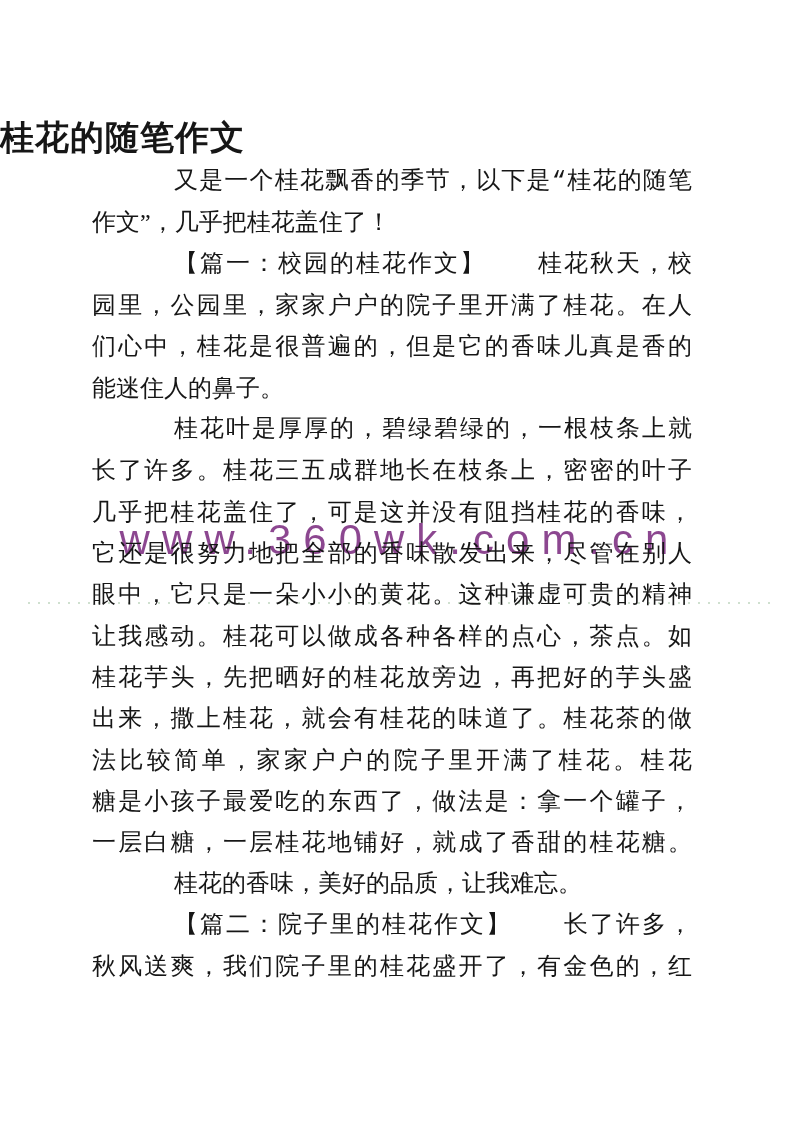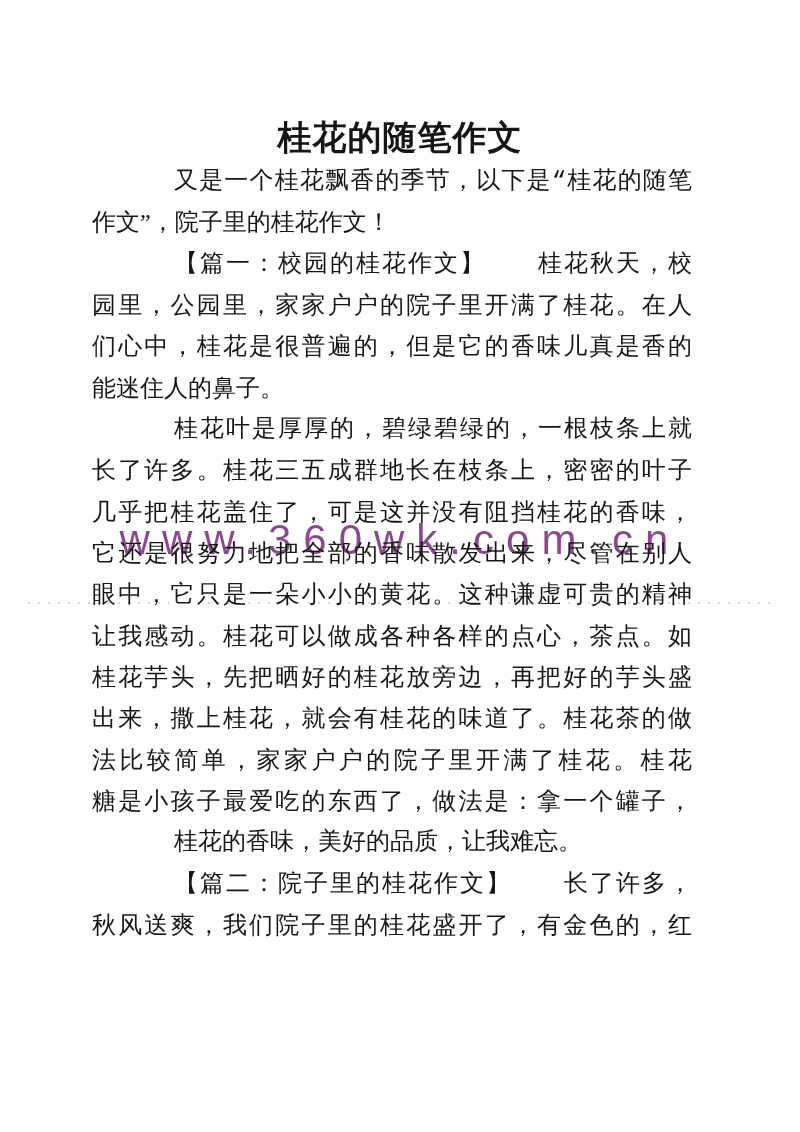--- a/index.html
+++ b/index.html
@@ -1,21 +1,21 @@
 <!DOCTYPE html>
 <html><head>
 <meta charset="utf-8">
 <style>
   html,body{margin:0;padding:0;}
   .page{
     position:relative;width:800px;height:1132px;background:#ffffff;overflow:hidden;
     font-family:"Liberation Serif","DejaVu Serif",serif;color:#161616;
   }
   .title{
-    position:absolute;top:92px;left:0;width:100%;text-align:center;
+    position:absolute;top:92px;left:0;width:100%;
     font-size:34px;font-weight:700;letter-spacing:1px;z-index:2;
   }
   .watermark{
     position:absolute;top:516px;left:50%;transform:translateX(-50%);
     font-family:"Liberation Sans","DejaVu Sans",sans-serif;
     font-size:42px;letter-spacing:12px;color:#701a75;opacity:.8;
     white-space:nowrap;z-index:0;
   }
   .dotted-divider{
     position:absolute;top:602px;left:28px;width:744px;height:2px;z-index:0;
@@ -34,39 +34,40 @@
 </head>
 <body>
 
 <div class="page">
   <h1 class="title">桂花的随笔作文</h1>
   <div class="watermark">www.360wk.com.cn</div>
   <div class="dotted-divider"></div>
   <div class="body-text">
       <div>
         <div class="line indent jl">又是一个桂花飘香的季节，以下是“桂花的随笔</div>
-        <div class="line">作文”，院子里的桂花作文！</div>
+        <div class="line">作文”，几乎把桂花盖住了！</div>
       </div>
       <div>
         <div class="line indent jl">【篇一：校园的桂花作文】　　桂花秋天，校</div>
         <div class="line jl">园里，公园里，家家户户的院子里开满了桂花。在人</div>
         <div class="line jl">们心中，桂花是很普遍的，但是它的香味儿真是香的</div>
         <div class="line">能迷住人的鼻子。</div>
       </div>
       <div>
         <div class="line indent jl">桂花叶是厚厚的，碧绿碧绿的，一根枝条上就</div>
         <div class="line jl">长了许多。桂花三五成群地长在枝条上，密密的叶子</div>
         <div class="line jl">几乎把桂花盖住了，可是这并没有阻挡桂花的香味，</div>
         <div class="line jl">它还是很努力地把全部的香味散发出来，尽管在别人</div>
         <div class="line jl">眼中，它只是一朵小小的黄花。这种谦虚可贵的精神</div>
         <div class="line jl">让我感动。桂花可以做成各种各样的点心，茶点。如</div>
         <div class="line jl">桂花芋头，先把晒好的桂花放旁边，再把好的芋头盛</div>
         <div class="line jl">出来，撒上桂花，就会有桂花的味道了。桂花茶的做</div>
         <div class="line jl">法比较简单，家家户户的院子里开满了桂花。桂花</div>
         <div class="line jl">糖是小孩子最爱吃的东西了，做法是：拿一个罐子，</div>
+        <div class="line jl">一层白糖，一层桂花地铺好，就成了香甜的桂花糖。</div>
       </div>
       <div>
         <div class="line indent">桂花的香味，美好的品质，让我难忘。</div>
       </div>
       <div>
         <div class="line indent jl">【篇二：院子里的桂花作文】　　长了许多，</div>
         <div class="line jl">秋风送爽，我们院子里的桂花盛开了，有金色的，红</div>
       </div>
     </div>
 </div>

